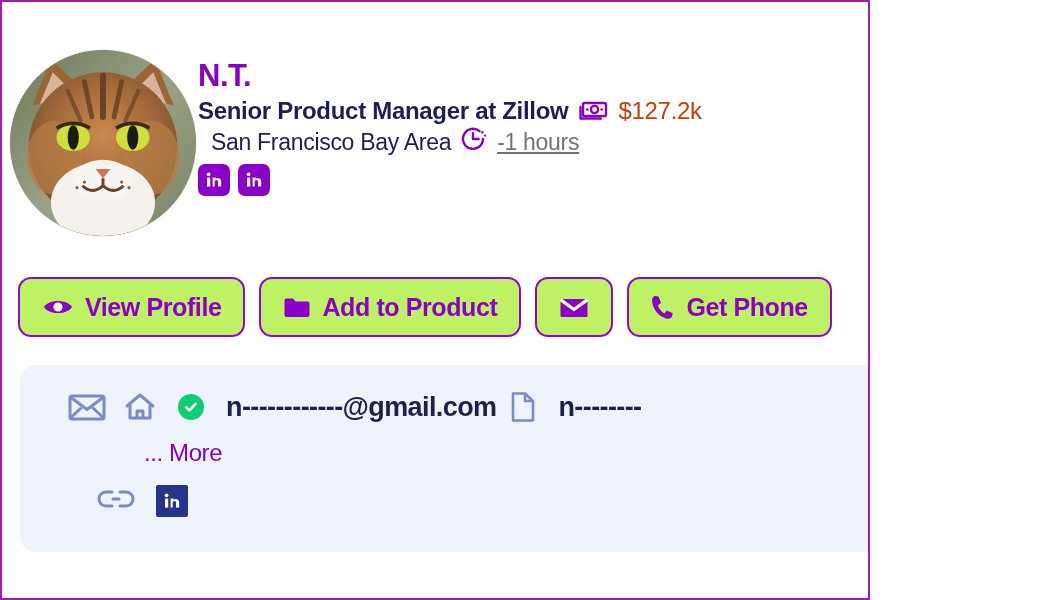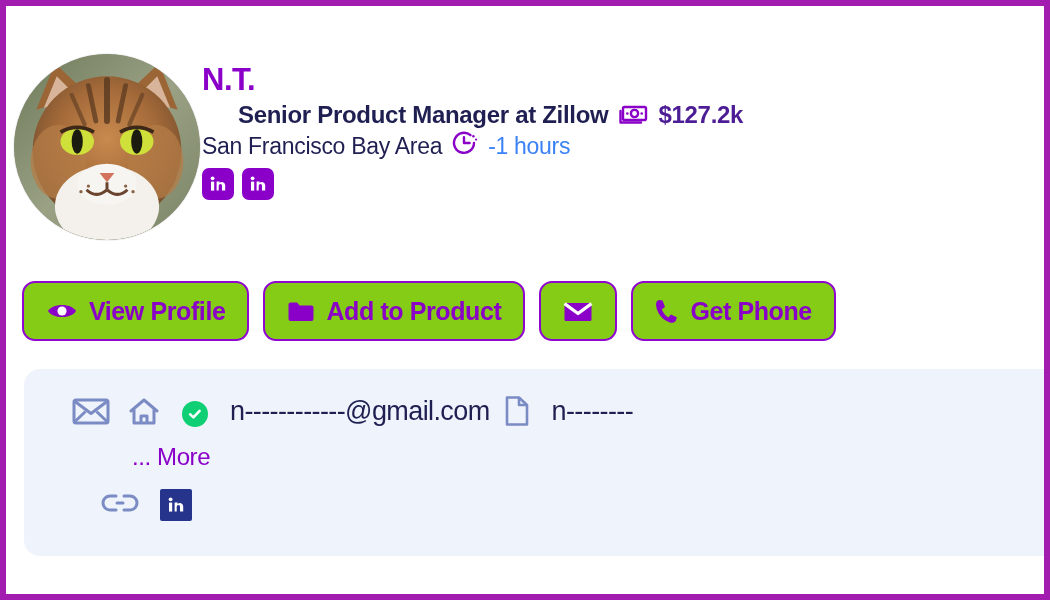--- a/index.html
+++ b/index.html
@@ -11,24 +11,24 @@
     width: 1050px;
     height: 600px;
     overflow: hidden;
     font-family: "Liberation Sans", sans-serif;
     -webkit-font-smoothing: antialiased;
   }
 
   
   #page {
     position: relative;
-    width: 1050px;
+    width: 870px;
     height: 600px;
     box-sizing: border-box;
-    border: 6px solid #a21caf;
+    border: 2px solid #a21caf;
     background: #ffffff;
     overflow: hidden;
   }
   #inner {
     position: absolute;
     left: 0; top: 0;
     width: 1050px;
     height: 600px;
     overflow: hidden;
   }
@@ -79,47 +79,48 @@
     gap: 10px;
     margin-bottom: 2px;
     line-height: 1.2;
   }
   .job-title {
     font-size: 24px;
     font-weight: bold;
     color: #1f1f52;
     letter-spacing: -0.3px;
     white-space: nowrap;
-    margin-left: 36px;
   }
   .salary {
     font-size: 24px;
-    font-weight: bold;
-    color: #4c1d95;
+    font-weight: normal;
+    color: #c2410c;
     letter-spacing: -0.3px;
     white-space: nowrap;
   }
   .loc-row {
     display: flex;
     align-items: center;
     gap: 9px;
     line-height: 1.2;
     margin-bottom: 6px;
   }
   .location {
     font-size: 23px;
     color: #1f1f52;
     letter-spacing: -0.3px;
     white-space: nowrap;
+    margin-left: 13px;
   }
   .timezone {
     font-size: 23px;
-    color: #3b82f6;
+    color: #737373;
     letter-spacing: -0.3px;
     white-space: nowrap;
+    text-decoration: underline;
   }
   .social-row {
     display: flex;
     gap: 8px;
     margin-top: 6px;
   }
   .li-badge {
     width: 32px;
     height: 32px;
     border-radius: 7px;
@@ -142,21 +143,21 @@
   }
   .btn {
     display: flex;
     align-items: center;
     gap: 11px;
     height: 60px;
     box-sizing: border-box;
     padding: 12px 22px;
     border: 2.5px solid #9105d1;
     border-radius: 13px;
-    background: #84cc16;
+    background: #bef264;
     color: #8a00c8;
     font-size: 25px;
     font-weight: bold;
     letter-spacing: -0.4px;
     cursor: pointer;
     flex: 0 0 auto;
   }
   .btn .bicon { display: flex; align-items: center; }
   .btn svg { display: block; }
 
@@ -174,42 +175,43 @@
   }
   .contact-line {
     display: flex;
     align-items: center;
     gap: 14px;
     white-space: nowrap;
   }
   .contact-line .lead-icon { margin-right: 4px; display: flex; align-items: center; }
   .entry {
     display: flex;
-    align-items: flex-end;
+    align-items: center;
     gap: 22px;
+    font-weight: bold;
   }
   .entry-icon { display: flex; align-items: center; }
   .entry-text {
     font-size: 27px;
     color: #1f1f52;
     letter-spacing: -0.6px;
     white-space: nowrap;
   }
   .verified {
     width: 26px;
     height: 26px;
     border-radius: 50%;
     background: #0fcf74;
     display: flex;
     align-items: center;
     justify-content: center;
     flex: 0 0 auto;
   }
   .more-link {
-    margin: 16px 0 0 60px;
+    margin: 16px 0 0 76px;
     font-size: 24px;
     color: #8a00c8;
     letter-spacing: -0.4px;
     cursor: pointer;
     display: inline-block;
   }
   .link-row {
     display: flex;
     align-items: center;
     gap: 20px;

